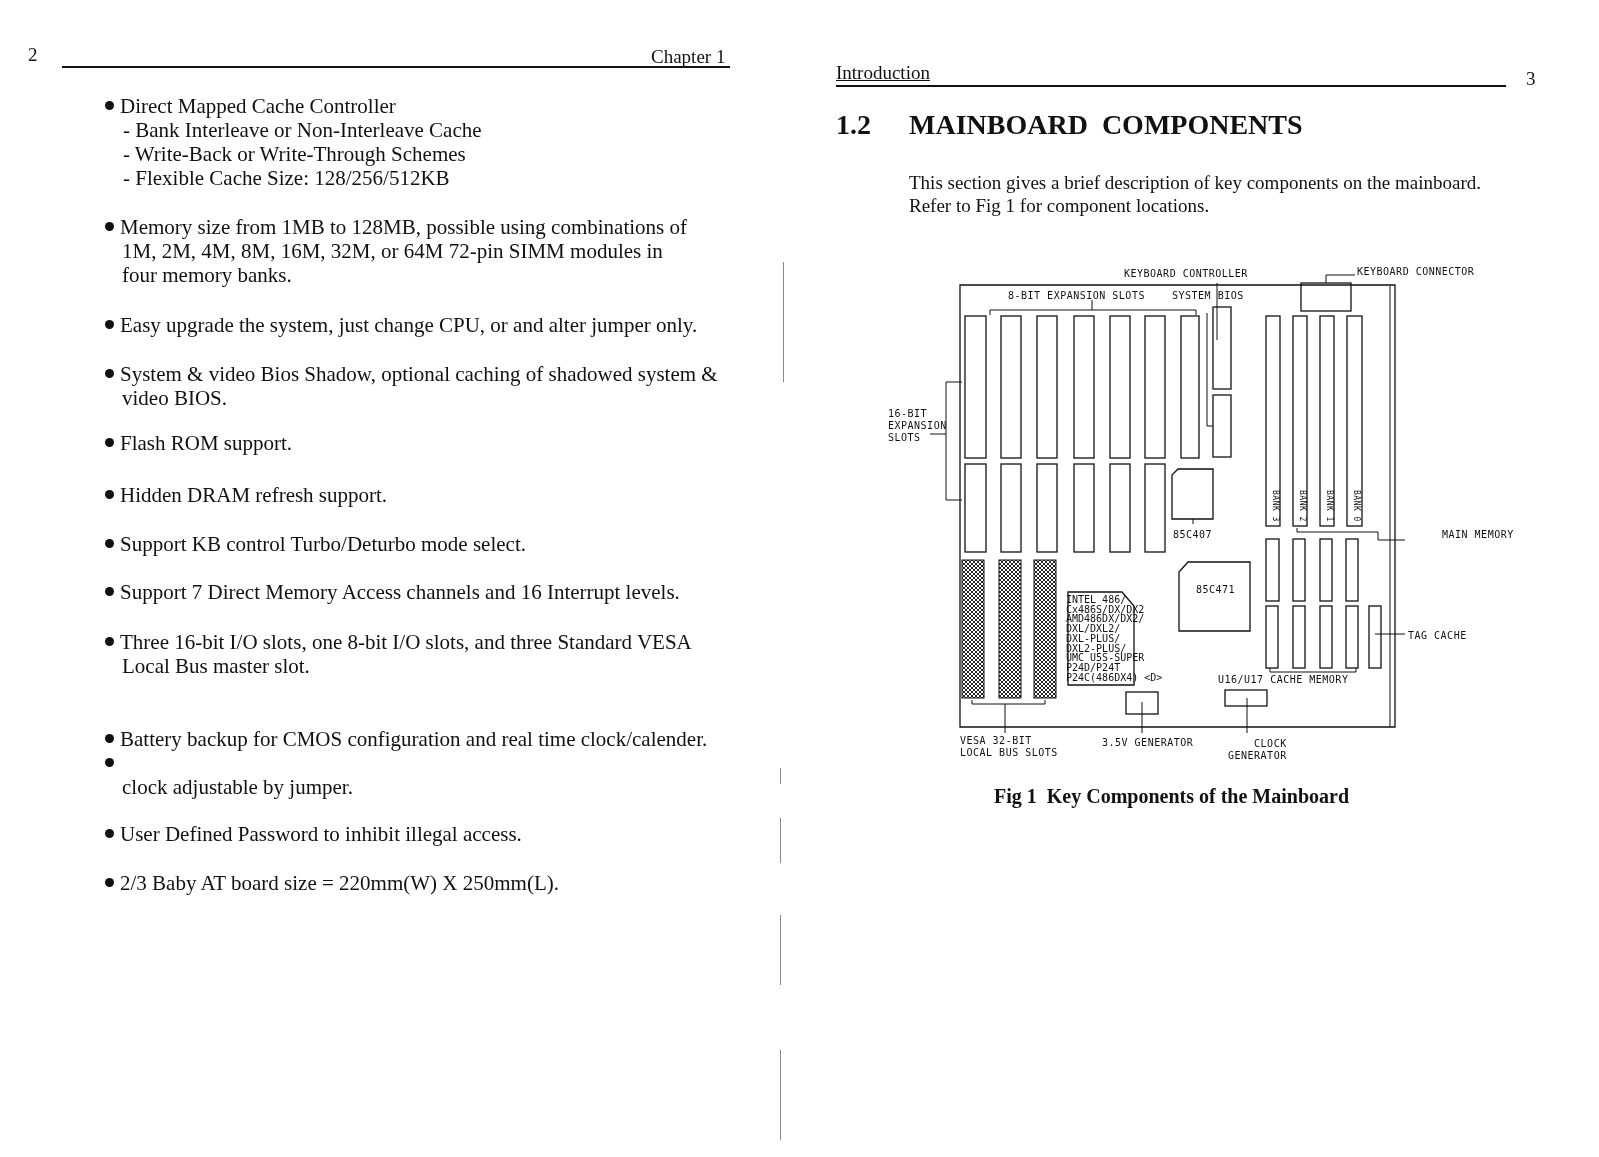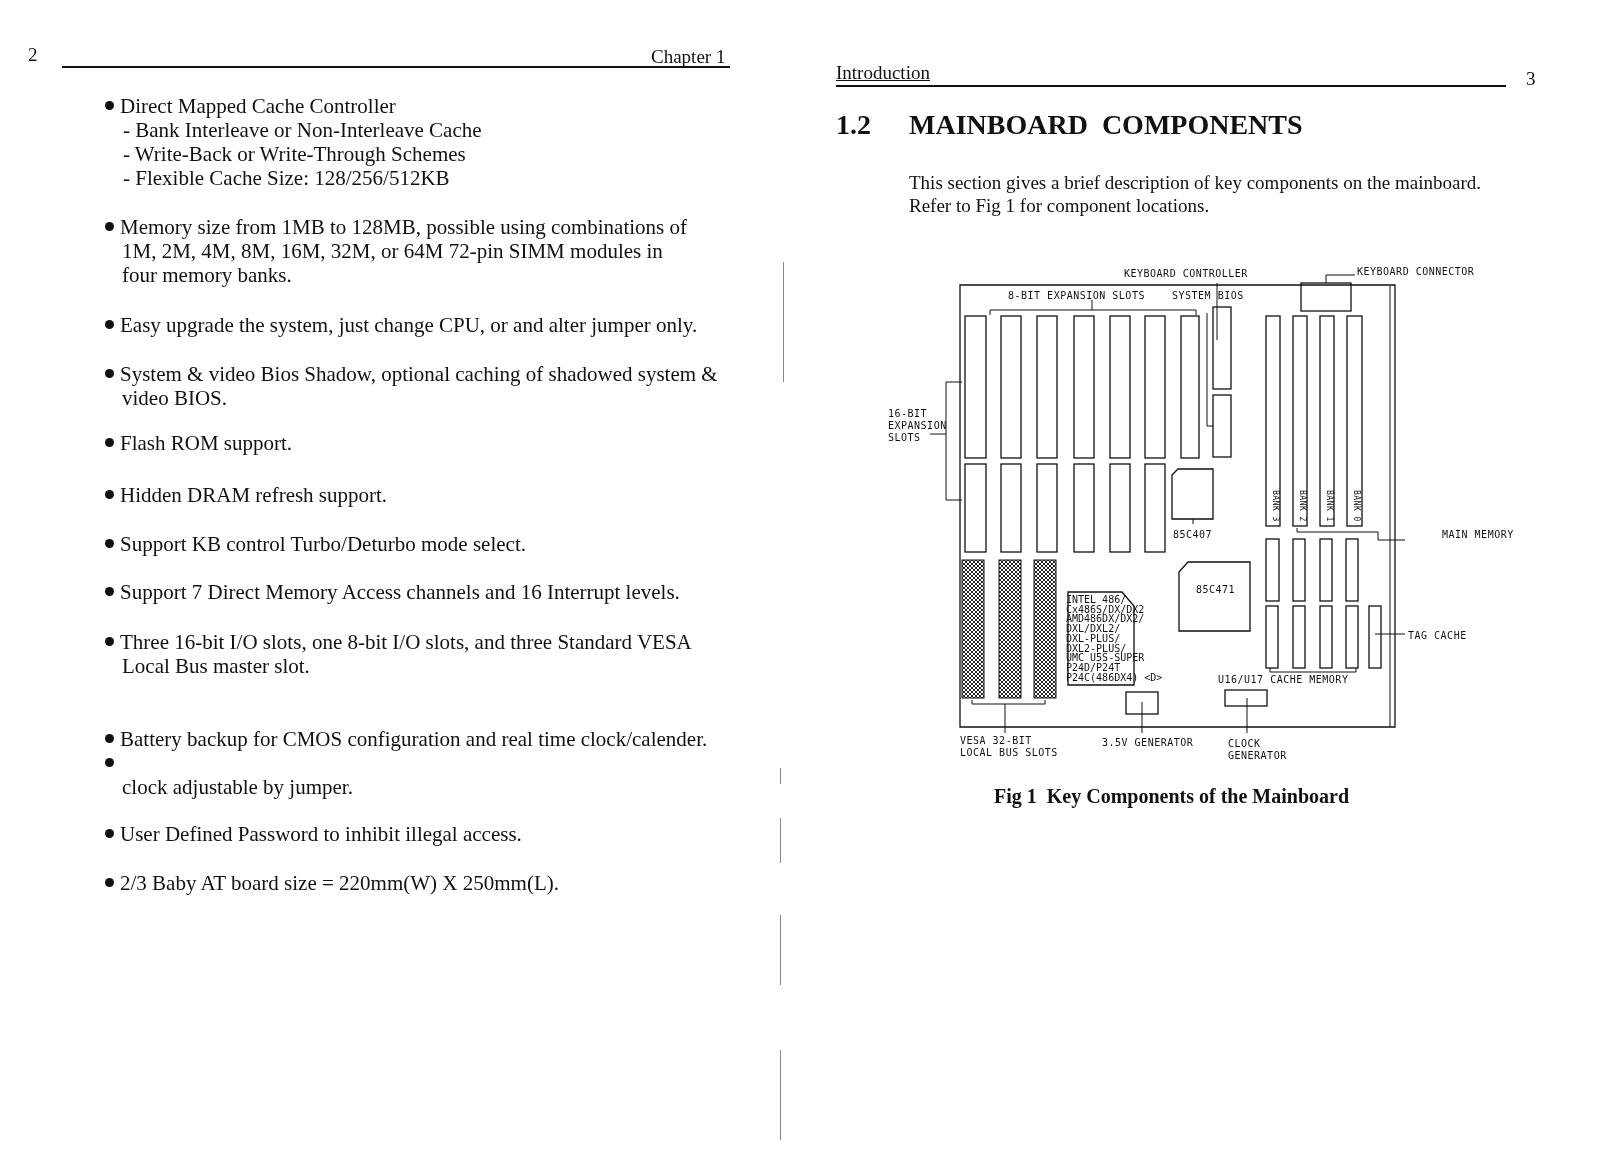--- a/index.html
+++ b/index.html
@@ -180,18 +180,18 @@
     <div>UMC U5S-SUPER</div>
     <div>P24D/P24T</div>
     <div>P24C(486DX4) &lt;D&gt;</div>
   </div>
 
 <div class="lbl" style="left:960px; top:735px; line-height:12px;">
   <div>VESA 32-BIT</div>
   <div>LOCAL BUS SLOTS</div>
 </div>
 <div class="lbl" style="left:1102px; top:737px;">3.5V GENERATOR</div>
-<div class="lbl" style="left:1228px; top:738px; line-height:12px;">
+<div class="lbl" style="left:1228px; top:738px; line-height:12px;text-align:right;">
   <div>CLOCK</div>
   <div>GENERATOR</div>
 </div>
 
 <div class="abs caption" style="left:994px; top:785px; white-space:pre;">Fig 1  Key Components of the Mainboard</div>
 
 </body></html>

